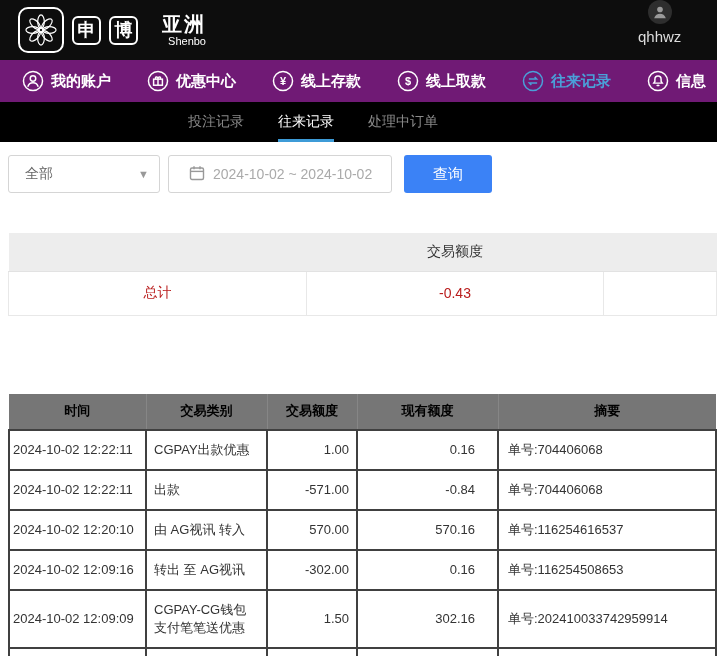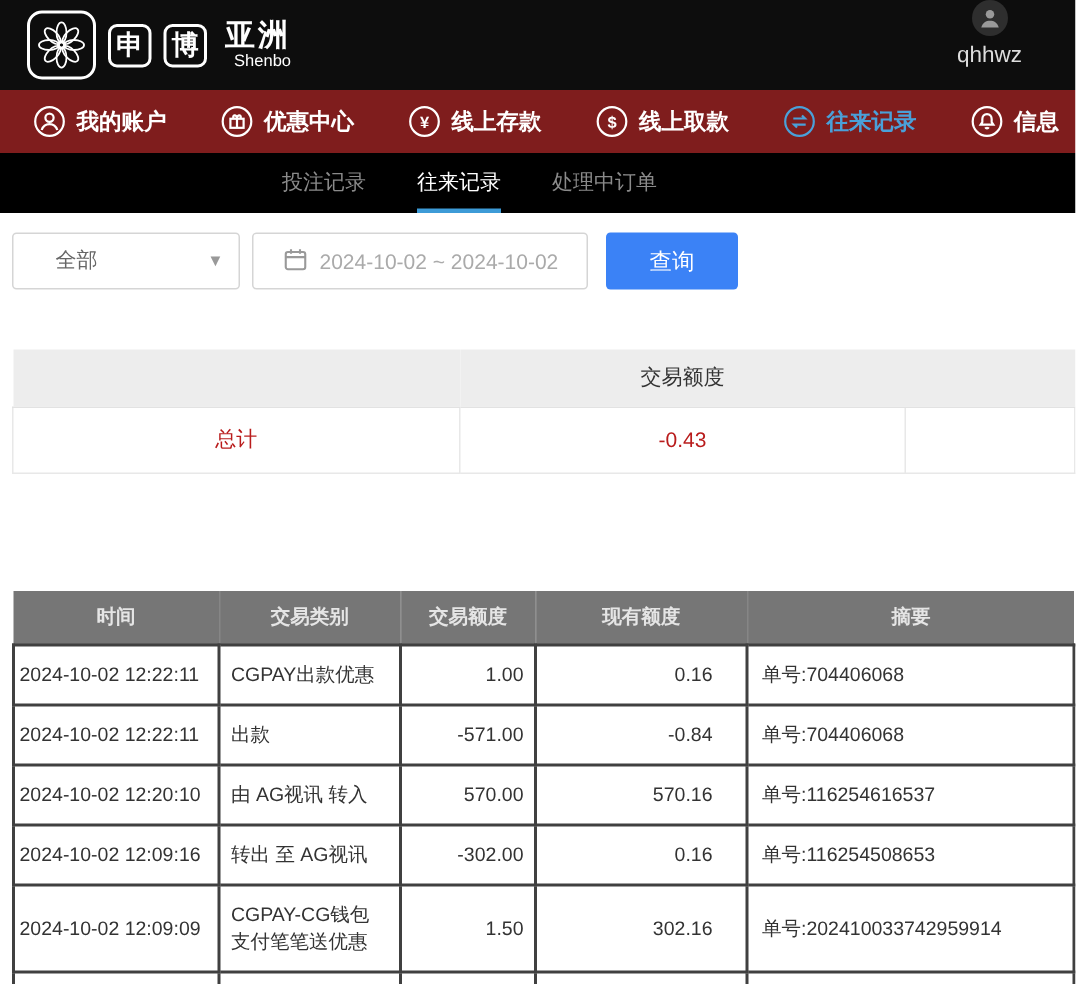--- a/index.html
+++ b/index.html
@@ -8,49 +8,49 @@
 
   
   .topbar { position:relative; height:60px; background:#0d0d0d; display:flex;
             align-items:center; padding-left:18px; }
   .logo { display:flex; align-items:center; gap:8px; }
   .flower-box { width:46px; height:46px; border:2px solid #fff; border-radius:10px;
                 display:flex; align-items:center; justify-content:center; }
   .char-box { width:29px; height:29px; border:2px solid #fff; border-radius:6px;
               color:#fff; font-size:18px; font-weight:700; display:flex;
               align-items:center; justify-content:center; }
-  .brand-txt { color:#fff; margin-left:4px; line-height:1; }
+  .brand-txt { color:#fff; margin-left:16px; line-height:1; }
   .brand-region { font-size:20px; font-weight:700; letter-spacing:2px; }
   .brand-sub { display:block; font-size:11px; text-align:right; margin-top:2px; }
   .user-block { position:absolute; left:638px; top:0; height:60px; display:flex;
                 align-items:center; gap:4px;flex-direction:column; }
   .avatar { width:24px; height:24px; border-radius:50%; background:#2e2e2e;
             display:flex; align-items:center; justify-content:center; }
   .username { color:#ddd; font-size:15px; white-space:nowrap; }
 
   
-  .mainnav { height:42px; background:#7f1d1d; display:flex; align-items:center;
+  .mainnav { height:42px; background:#701a75; display:flex; align-items:center;
              gap:36px; padding:0 22px; overflow:hidden; white-space:nowrap; }
   .nav-item { display:flex; align-items:center; gap:7px; color:#fff;
               font-size:15px; font-weight:600; cursor:pointer; flex:0 0 auto; }
   .nav-item.active { color:#4aa0d9; }
   .nav-item svg { display:block; }
 
   
   .subnav { height:40px; background:#000; display:flex; align-items:stretch;
             gap:34px; padding-left:188px; overflow:hidden; }
   .subnav-item { color:#8a8a8a; font-size:14px; display:flex; align-items:center;
                  border-bottom:3px solid transparent; padding-top:3px; cursor:pointer; }
   .subnav-item.active { color:#fff; border-bottom-color:#3d9bd7; }
 
   
   .filters { display:flex; align-items:center; padding:13px 8px 14px 8px;
              background:#fff; }
   .select-box { width:152px; height:38px; border:1px solid #d5d5d5; border-radius:3px;
-                display:flex; align-items:center; padding:0 10px 0 28px;
+                display:flex; align-items:center; padding:0 10px 0 16px;
                 color:#666; font-size:14px; margin-right:8px; cursor:pointer; }
   .select-box .caret { margin-left:auto; color:#999; font-size:11px; }
   .date-box { width:224px; height:38px; border:1px solid #d5d5d5; border-radius:3px;
               display:flex; align-items:center; padding:0 20px; gap:8px;
               color:#aaa; font-size:14px; margin-right:12px; cursor:pointer;
               white-space:nowrap; }
   .btn-group { display:flex; margin-right:10px; }
   .range-btn { width:79px; height:38px; background:#fff; border:1px solid #d5d5d5;
                color:#b0b0b0; font-size:14px; margin-left:-1px; cursor:pointer;
                font-family:inherit; }
@@ -67,21 +67,21 @@
   .summary-table { width:709px; table-layout:fixed; }
   .summary-table th { background:#ededed; height:38px; font-weight:400;
                       color:#333; font-size:14px; text-align:center;
                       border-bottom:1px solid #e2e2e2; }
   .summary-table td { height:44px; text-align:center; font-size:14px; color:#b91c1c;
                       border:1px solid #e8e8e8; background:#fff; }
 
   
   .records-wrap { margin:78px 0 0 8px; }
   .records-table { width:709px; table-layout:fixed; }
-  .records-table thead th { background:#767676; color:#e5e5e5; font-size:13px;
+  .records-table thead th { background:#767676; color:#000000; font-size:13px;
                             font-weight:700; height:36px; text-align:center;
                             border-right:1px solid #868686; }
   .records-table thead th:last-child { border-right:none; }
   .records-table tbody td { font-size:13px; color:#333; border:2px solid #404040;
                             padding:10px 8px; background:#fff; word-break:break-all; }
   .records-table tbody td:nth-child(1) { text-align:left; padding-left:3px; }
   .records-table tbody td:nth-child(2) { text-align:left; padding-left:7px; }
   .records-table tbody td:nth-child(3) { text-align:right; padding-right:7px; }
   .records-table tbody td:nth-child(4) { text-align:right; padding-right:22px; }
   .records-table tbody td:nth-child(5) { text-align:left; padding-left:9px; }

